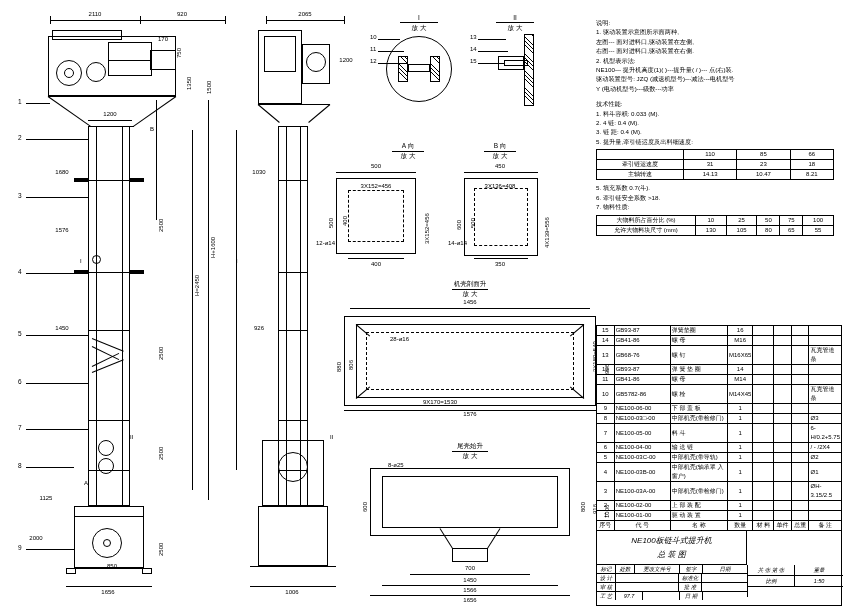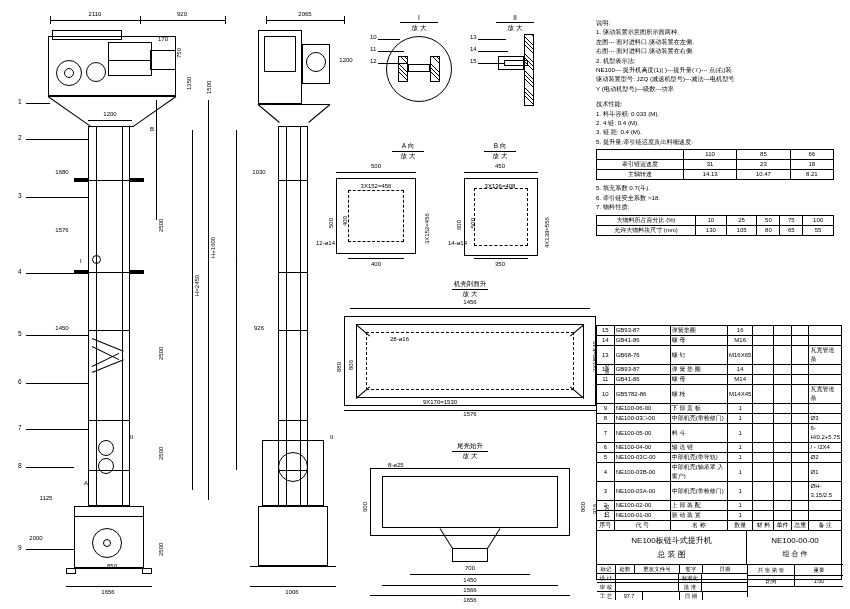--- a/index.html
+++ b/index.html
@@ -511,28 +511,24 @@
       <td style="width:62px;">名      称</td>
       <td style="width:22px;">数量</td>
       <td style="width:20px;">材  料</td>
       <td style="width:16px;">单件</td>
       <td style="width:16px;">总重</td>
       <td>备  注</td>
     </tr>
   </tbody>
     </table>
 
-  <div class="box" style="left:596px;top:530px;width:246px;height:50px;">
+  <div class="box" style="left:596px;top:530px;width:246px;height:76px;font-style:italic;">
     <div style="position:absolute;left:0;top:0;width:150px;height:34px;border-right:1px solid #000;border-bottom:1px solid #000;box-sizing:border-box;display:flex;flex-direction:column;align-items:center;justify-content:center;">
       <div class="title-s">NE100板链斗式提升机</div>
       <div class="title-s" style="margin-top:3px;">总 装 图</div>
-    </div>
-    <div style="position:absolute;left:150px;top:0;width:96px;height:34px;border-bottom:1px solid #000;box-sizing:border-box;display:flex;flex-direction:column;align-items:center;justify-content:center;">
-      <div class="title-s">NE100-00-00</div>
-      <div style="font-size:7px;margin-top:4px;">组 合 件</div>
     </div>
     <div style="position:absolute;left:0;top:34px;width:150px;height:32px;box-sizing:border-box;font-size:5.5px;">
       <div style="display:flex;border-bottom:1px solid #000;height:8px;line-height:8px;">
         <span style="width:18px;border-right:1px solid #000;text-align:center;">标记</span>
         <span style="width:18px;border-right:1px solid #000;text-align:center;">处数</span>
         <span style="width:44px;border-right:1px solid #000;text-align:center;">更改文件号</span>
         <span style="width:22px;border-right:1px solid #000;text-align:center;">签字</span>
         <span style="flex:1;text-align:center;">日期</span>
       </div>
       <div style="display:flex;border-bottom:1px solid #000;height:8px;line-height:8px;">

